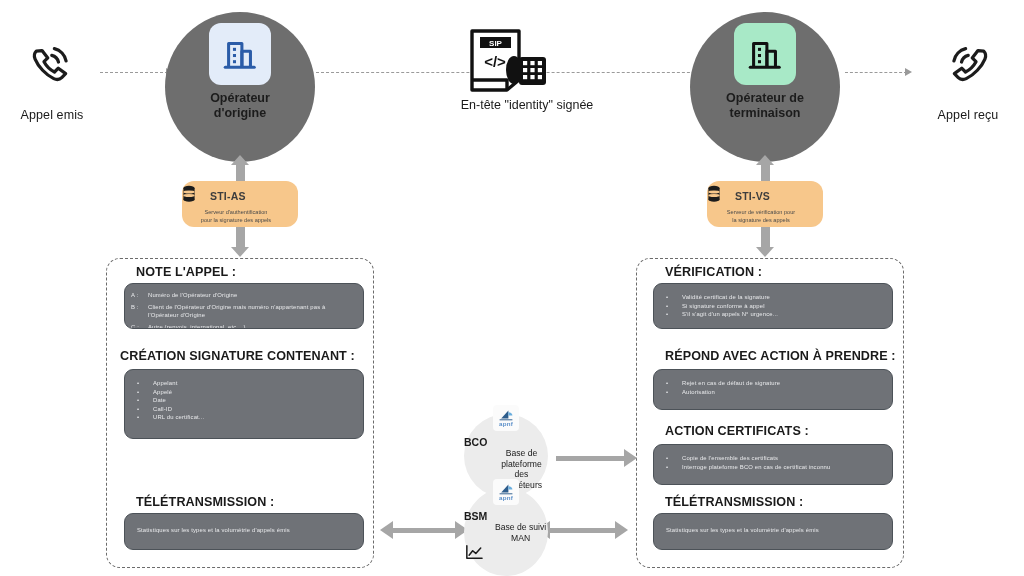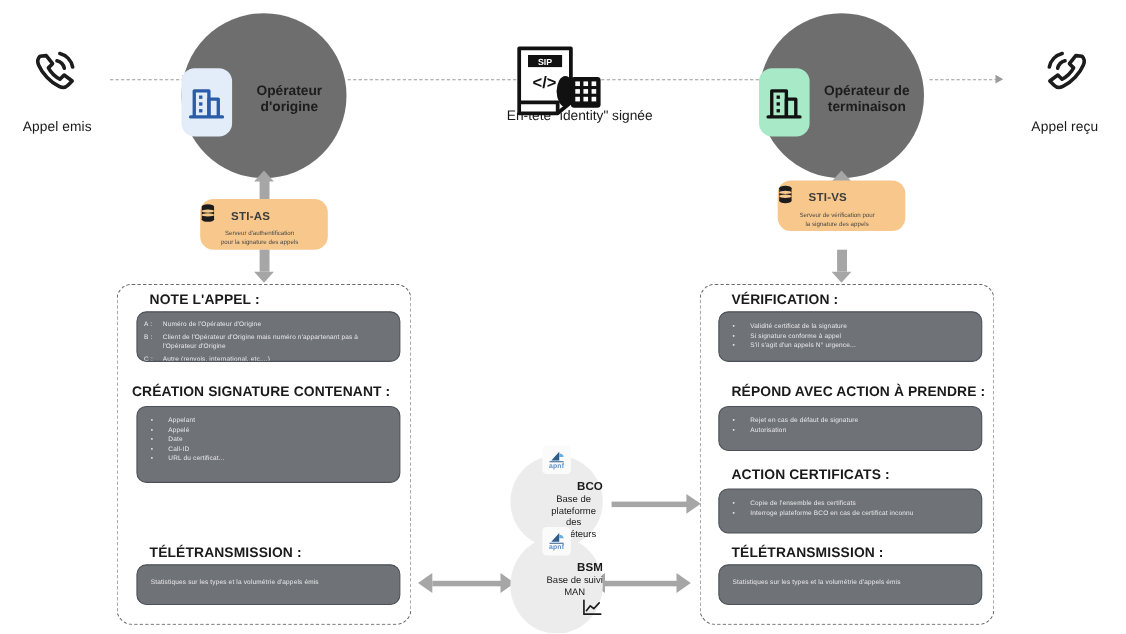--- a/index.html
+++ b/index.html
@@ -40,23 +40,22 @@
     border-left: 7px solid #9a9a9a;
   }
 
   
   .op-circle {
     position: absolute;
     width: 150px; height: 150px;
     border-radius: 50%;
     background: #6e6e6e;
     display: flex;
-    flex-direction: row;
+    flex-direction: column;
     align-items: center;
-    justify-content: flex-end;
   }
   .op-tile {
     width: 62px; height: 62px;
     border-radius: 12px;
     margin-top: 11px;
     display: flex; align-items: center; justify-content: center;
   }
   .op-tile.origin { background: #e3ecf9; }
   .op-tile.term   { background: #a8e9c7; }
   .op-name {
@@ -161,21 +160,21 @@
     font-size: 5.9px; color: #e9eaec; letter-spacing: .15px;
   }
 
   
   .db-circle {
     position: absolute;
     width: 84px; height: 84px;
     border-radius: 50%;
     background: #ececec;
     display: flex; flex-direction: column;
-    align-items: flex-end;
+    align-items: flex-start;
   }
   .db-code {
     font-size: 10.5px; font-weight: bold; color: #1a1a1a;
   }
   .db-desc {
     font-size: 8.6px; color: #1a1a1a; text-align: center; line-height: 10.5px; margin-left: 31px;
   }
   .apnf-logo {
     position: absolute;
     width: 26px; height: 26px;
@@ -234,21 +233,21 @@
     <span>Opérateur</span><br>
     <span>d'origine</span>
   </div>
 </div>
 
 <div class="dashflow" style="left:316px; top:72px; width:409px;"></div>
 
 <div class="sip-block" style="left:397px; top:96px;">
   <div class="sip-sub">En-tête "identity" signée</div>
 </div>
-<div class="abs" style="left:467px; top:41px;">
+<div class="abs" style="left:467px; top:28px;">
   <svg width="82" height="66" viewBox="0 0 82 66">
     <path d="M5 3 H52 V52 L40 62 H5 Z" fill="#ffffff" stroke="#111" stroke-width="3.4" stroke-linejoin="round"></path>
     <path d="M5 52 H40 V62" fill="none" stroke="#111" stroke-width="3.4" stroke-linejoin="round"></path>
     <rect x="13" y="9" width="31" height="11" fill="#111"></rect>
     <text x="28.5" y="18" font-family="Liberation Sans, sans-serif" font-size="8" font-weight="bold" fill="#ffffff" text-anchor="middle">SIP</text>
     <text x="28" y="39" font-family="Liberation Sans, sans-serif" font-size="15" font-weight="bold" fill="#111" text-anchor="middle">&lt;/&gt;</text>
     <ellipse cx="47" cy="42" rx="8" ry="14" fill="#111"></ellipse>
     <rect x="52" y="29" width="27" height="28" rx="3" fill="#111"></rect>
     <g fill="#ffffff">
       <rect x="56" y="33" width="4.2" height="4.2"></rect>
@@ -314,21 +313,21 @@
     <span>pour la signature des appels</span>
   </div>
 </div>
 
 <div class="vert-arrow" style="left:235.5px; top:227px; height:20px;"></div>
 <div class="vert-arrow-head" style="left:231px; top:247px; border-top:10px solid #a6a6a6;"></div>
 
 <div class="vert-arrow" style="left:760.5px; top:163px; height:18px;"></div>
 <div class="vert-arrow-head" style="left:756px; top:155px; border-bottom:10px solid #a6a6a6;"></div>
 
-<div class="sti-pill" style="left:707px; top:164px;">
+<div class="sti-pill" style="left:707px; top:181px;">
   <div class="sti-head">
     <span>
       <svg width="14" height="18" viewBox="0 0 16 20">
         <ellipse cx="8" cy="3.2" rx="6.4" ry="2.6" fill="#1c1c1c"></ellipse>
         <rect x="1.6" y="3.2" width="12.8" height="13" fill="#1c1c1c"></rect>
         <ellipse cx="8" cy="16.2" rx="6.4" ry="2.6" fill="#1c1c1c"></ellipse>
         <ellipse cx="8" cy="7.6" rx="6.4" ry="1.7" fill="#f7c78b"></ellipse>
         <ellipse cx="8" cy="11.6" rx="6.4" ry="1.7" fill="#f7c78b"></ellipse>
       </svg>
     </span>

